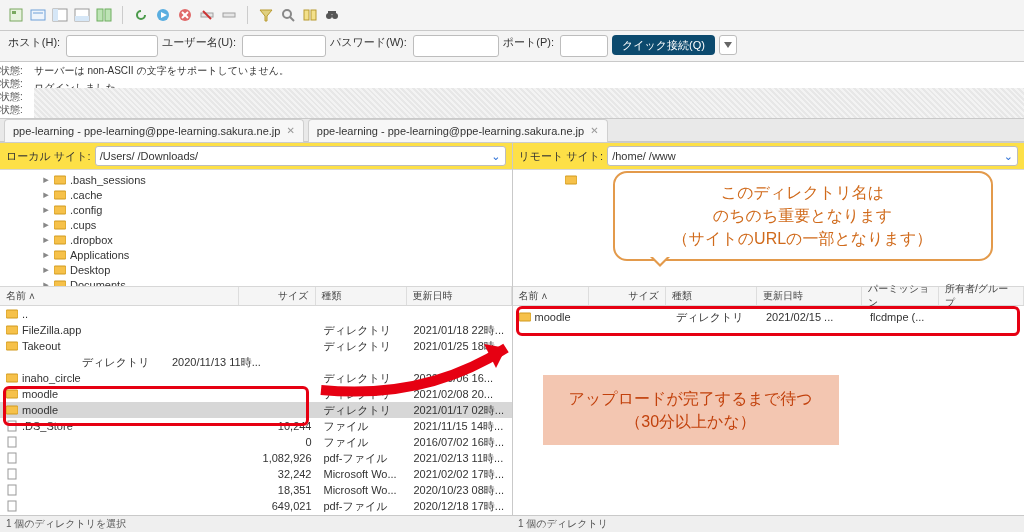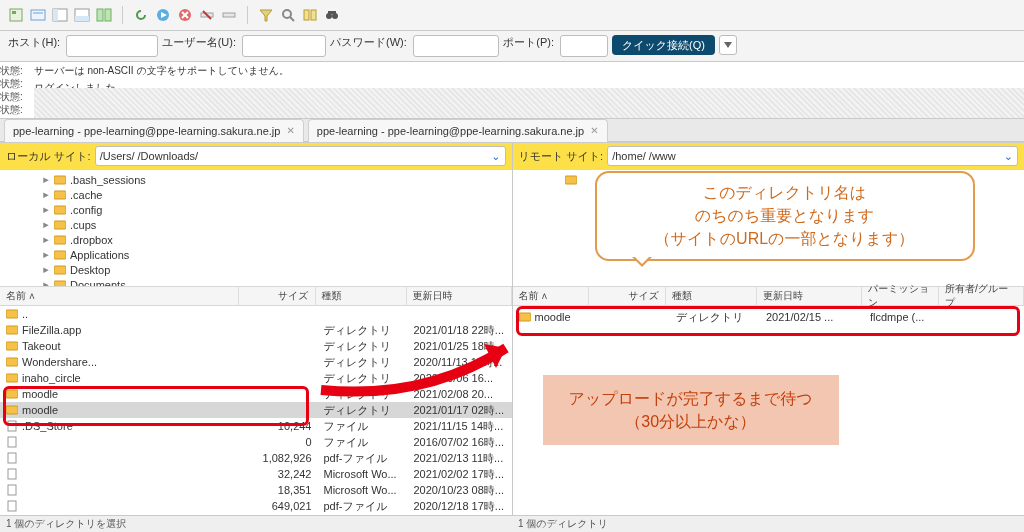--- a/index.html
+++ b/index.html
@@ -299,26 +299,20 @@
             <svg class="file-ico" viewBox="0 0 12 12">
               <rect class="fold-y" x="0" y="2" width="12" height="8" rx="1" fill="#f6c14a" stroke="#d19a1f"></rect>
             </svg>
             <span>Takeout</span>
           </div>
           <div class="col-size"></div>
           <div class="col-kind">ディレクトリ</div>
           <div class="col-date">2021/01/25 18時...</div>
         </div>
         <div class="row">
-          <div class="col-name">
-            <svg class="file-ico" viewBox="0 0 12 12">
-              <rect class="fold-y" x="0" y="2" width="12" height="8" rx="1" fill="#f6c14a" stroke="#d19a1f"></rect>
-            </svg>
-            <span>Wondershare...</span>
-          </div>
           <div class="col-size"></div>
           <div class="col-kind">ディレクトリ</div>
           <div class="col-date">2020/11/13 11時...</div>
         </div>
         <div class="row">
           <div class="col-name">
             <svg class="file-ico" viewBox="0 0 12 12">
               <rect class="fold-y" x="0" y="2" width="12" height="8" rx="1" fill="#f6c14a" stroke="#d19a1f"></rect>
             </svg>
             <span>inaho_circle</span>
@@ -465,21 +459,21 @@
             <span>moodle</span>
           </div>
           <div class="col-size"></div>
           <div class="col-kind">ディレクトリ</div>
           <div class="col-date">2021/02/15 ...</div>
           <div class="col-perm">flcdmpe (...</div>
           <div class="col-own blur"></div>
         </div>
       </div>
 
-    <div class="callout" style="left:82px;top:28px;width:340px" id="callout">このディレクトリ名は<br>のちのち重要となります<br>（サイトのURLの一部となります）</div>
+    <div class="callout" style="left:100px;top:28px;width:340px" id="callout">このディレクトリ名は<br>のちのち重要となります<br>（サイトのURLの一部となります）</div>
     <div class="banner" style="left:30px;top:232px" id="banner">アップロードが完了するまで待つ<br>（30分以上かな）</div>
   </div>
 </div>
 
 <svg class="arrow" style="left:316px;top:330px" width="220" height="80">
   <path d="M5,60 Q110,70 190,18" stroke="#e60012" stroke-width="10" fill="none"></path>
   <polygon points="190,18 168,14 180,38" fill="#e60012"></polygon>
 </svg>
 
 <div class="status">

